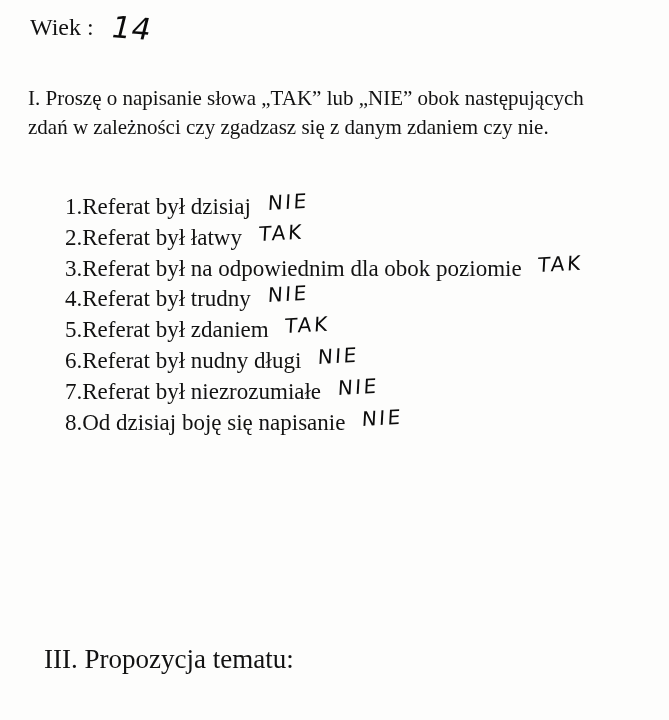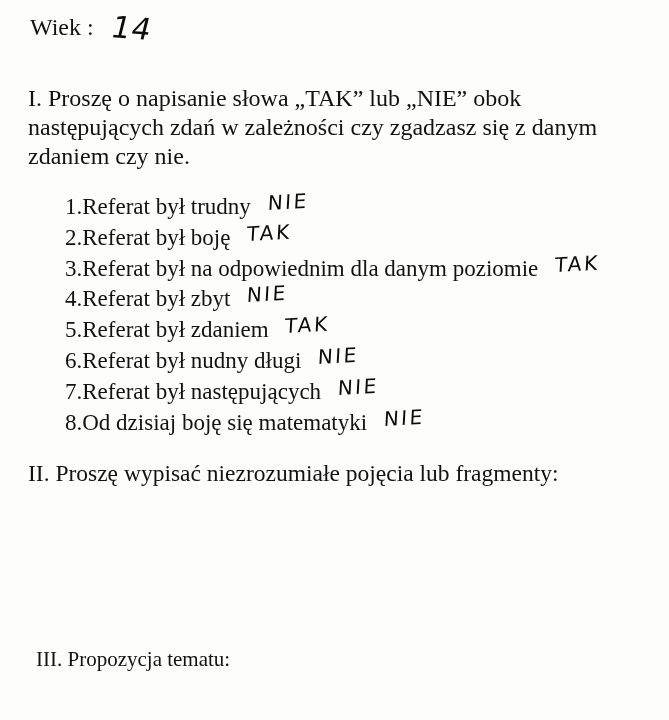--- a/index.html
+++ b/index.html
@@ -30,21 +30,21 @@
     position: absolute;
     left: 30px;
     top: 10px;
     font-size: 24px;
   }
   .section-1-heading {
     position: absolute;
     left: 28px;
     top: 84px;
     width: 600px;
-    font-size: 24px;
+    font-size: 21px;
     line-height: 29px;
   }
   .statement-list {
     position: absolute;
     left: 65px;
     top: 192px;
     width: 600px;
     list-style: none;
     margin: 0;
     padding: 0;
@@ -56,24 +56,24 @@
   }
   .section-2-heading {
     position: absolute;
     left: 28px;
     top: 458px;
     width: 620px;
     font-size: 23.5px;
   }
   .section-3-heading {
     position: absolute;
-    left: 36px;
+    left: 44px;
     top: 644px;
     width: 620px;
-    font-size: 21px;
+    font-size: 27px;
   }
   
   .hw {
     display: inline-block;
     font-family: "DejaVu Sans", sans-serif;
     font-size: 20px;
     letter-spacing: 2.5px;
     color: #0b0b0b;
     transform: rotate(-3deg) skewX(-6deg);
     transform-origin: left bottom;
@@ -97,52 +97,51 @@
 
   <div class="typed age-line">
     <span>Wiek :</span>
     <span class="hw hw-age">14</span>
   </div>
 
   <div class="typed section-1-heading">I. Proszę o napisanie słowa „TAK” lub „NIE” obok następujących zdań w zależności czy zgadzasz się z danym zdaniem czy nie.</div>
 
   <ul class="statement-list">
     <li class="typed statement-row">
-      <span>1.</span><span>Referat był trudny</span>
+      <span>1.</span><span>Referat był dzisiaj</span>
       <span class="hw answer-slot">NIE</span>
     </li>
     <li class="typed statement-row">
-      <span>2.</span><span>Referat był boję</span>
+      <span>2.</span><span>Referat był łatwy</span>
       <span class="hw answer-slot">TAK</span>
     </li>
     <li class="typed statement-row">
-      <span>3.</span><span>Referat był na odpowiednim dla danym poziomie</span>
+      <span>3.</span><span>Referat był na odpowiednim dla obok poziomie</span>
       <span class="hw answer-slot">TAK</span>
     </li>
     <li class="typed statement-row">
-      <span>4.</span><span>Referat był zbyt</span>
+      <span>4.</span><span>Referat był trudny</span>
       <span class="hw answer-slot">NIE</span>
     </li>
     <li class="typed statement-row">
       <span>5.</span><span>Referat był zdaniem</span>
       <span class="hw answer-slot">TAK</span>
     </li>
     <li class="typed statement-row">
       <span>6.</span><span>Referat był nudny długi</span>
       <span class="hw answer-slot">NIE</span>
     </li>
     <li class="typed statement-row">
-      <span>7.</span><span>Referat był następujących</span>
+      <span>7.</span><span>Referat był niezrozumiałe</span>
       <span class="hw answer-slot">NIE</span>
     </li>
     <li class="typed statement-row">
-      <span>8.</span><span>Od dzisiaj boję się matematyki</span>
+      <span>8.</span><span>Od dzisiaj boję się napisanie</span>
       <span class="hw answer-slot">NIE</span>
     </li>
   </ul>
 
-  <div class="typed section-2-heading">II. Proszę wypisać niezrozumiałe pojęcia lub fragmenty:</div>
 
   <div style="position:absolute;left:0;top:495px;width:669px;height:140px;"></div>
 
   <div class="typed section-3-heading">III. Propozycja tematu:</div>
 
 </div>
 
 </body></html>

